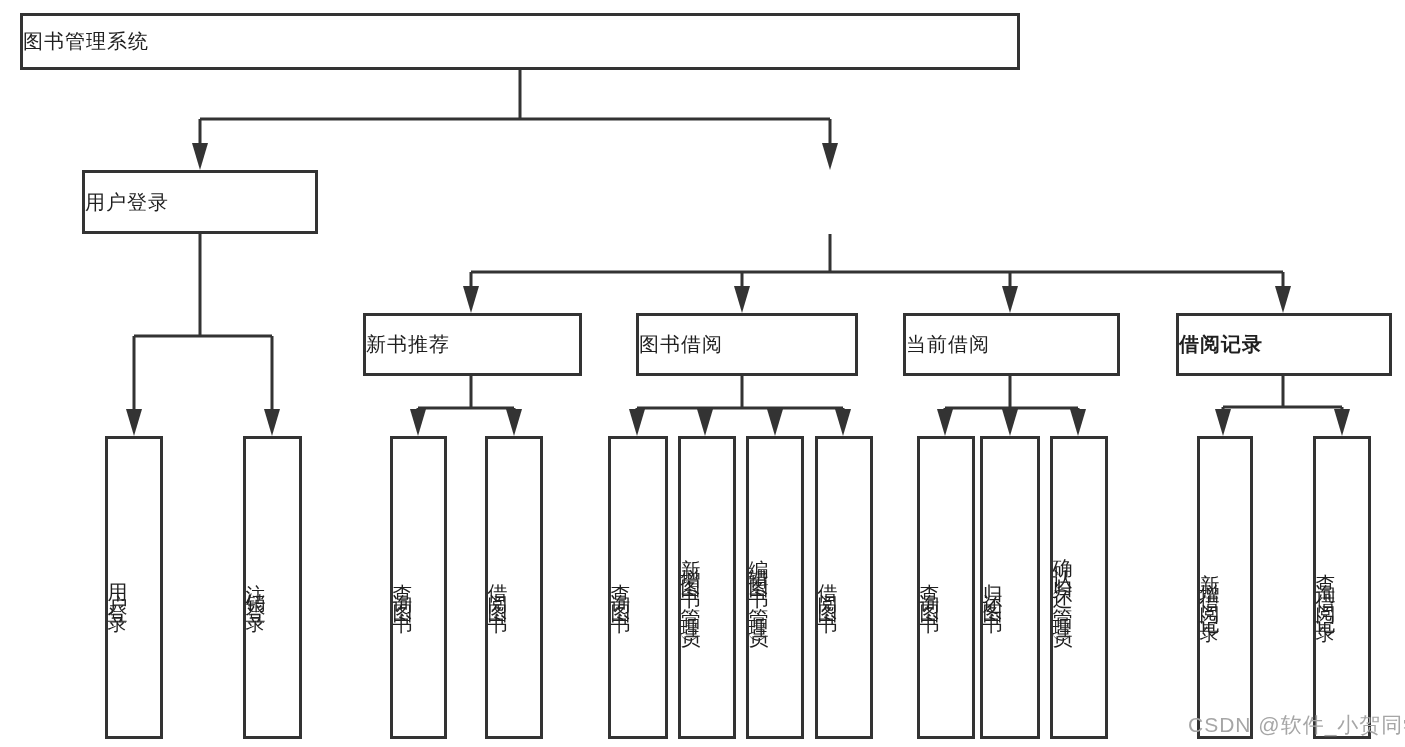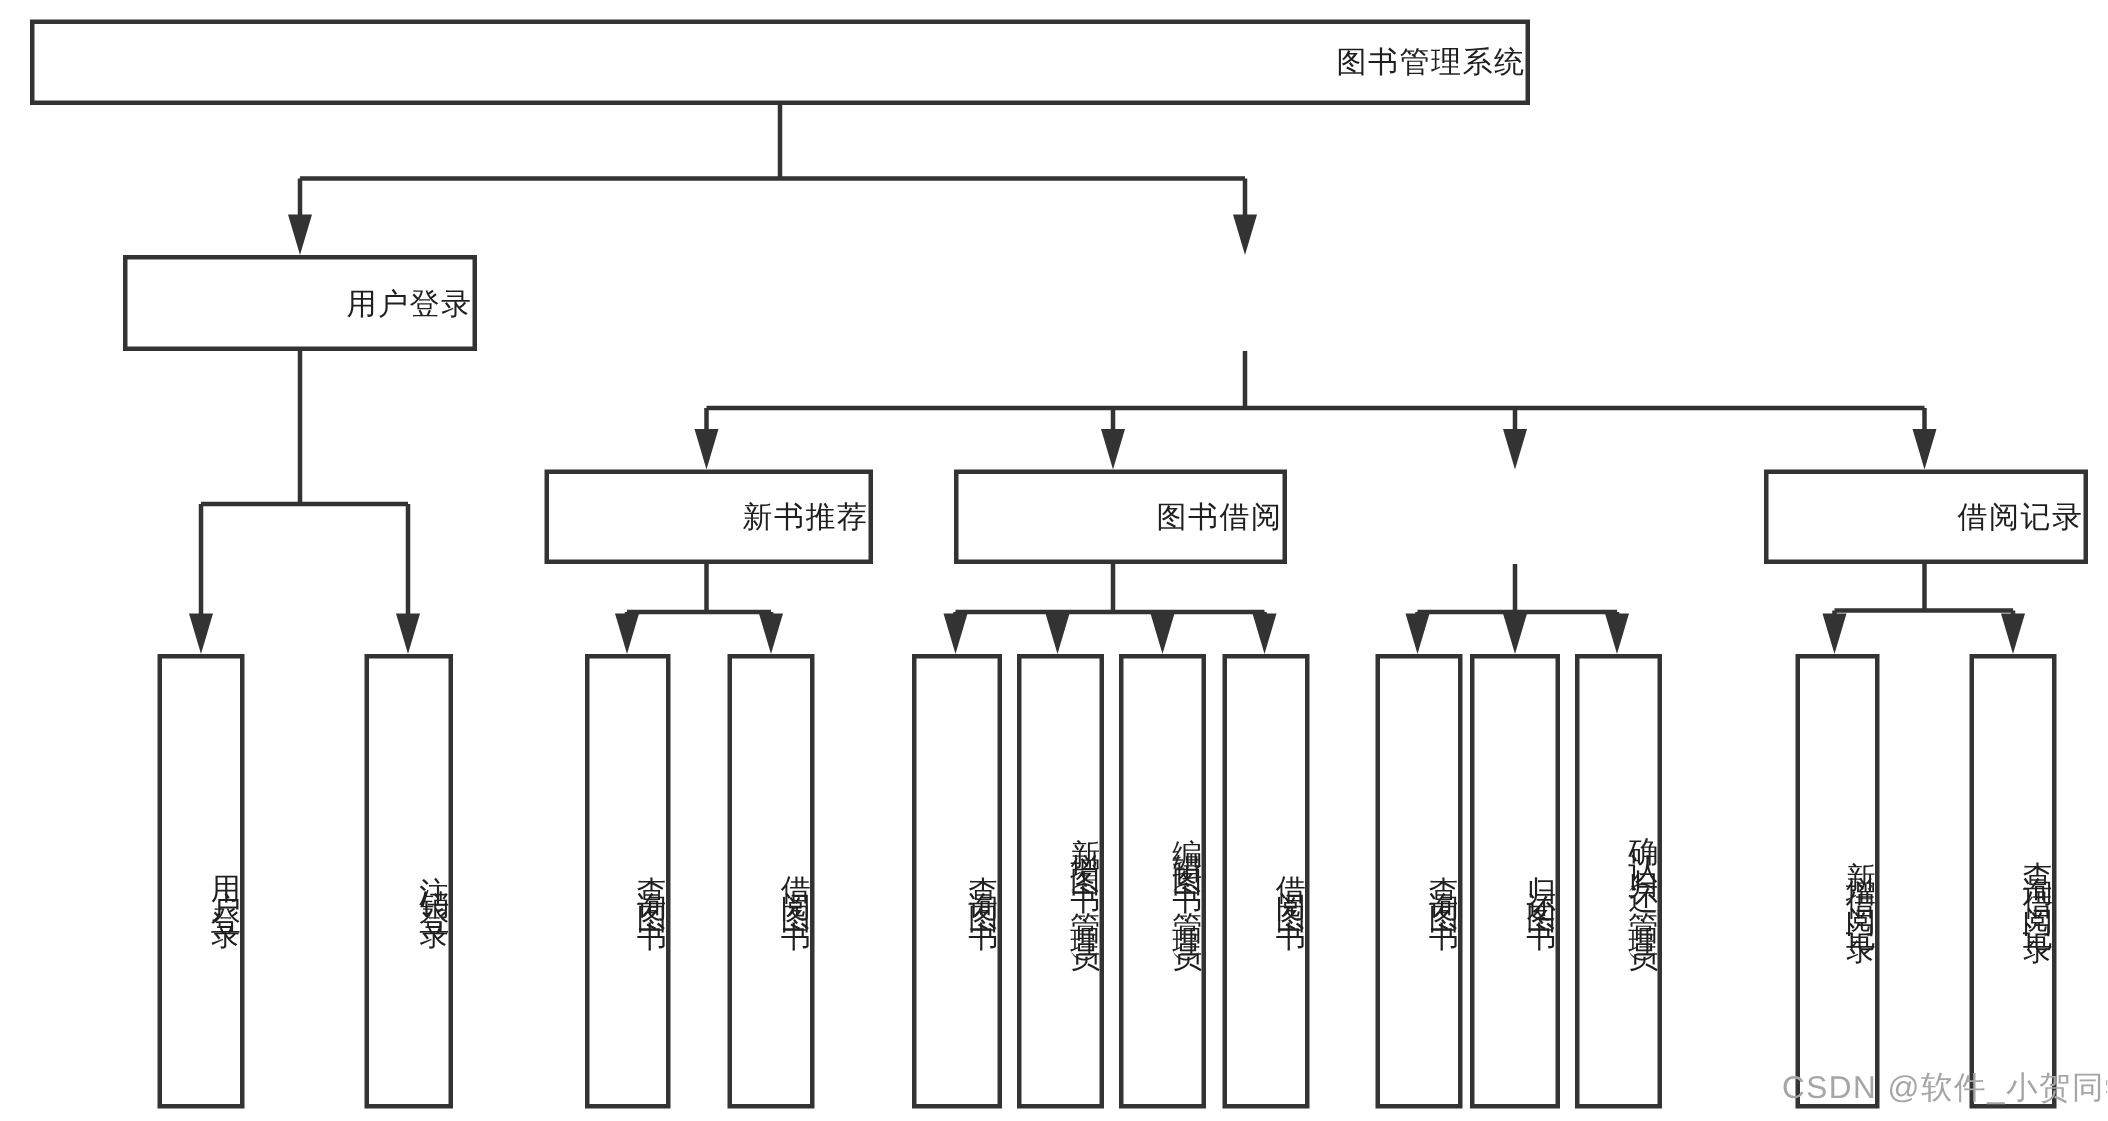--- a/index.html
+++ b/index.html
@@ -12,21 +12,21 @@
     overflow:hidden;
   }
   #wires { position:absolute; left:0; top:0; }
   .box {
     position:absolute;
     box-sizing:border-box;
     background:#ffffff;
     border:3px solid #333333;
     display:flex;
     align-items:center;
-    justify-content:flex-end;
+    justify-content:flex-start;
     font-size:20px;
     letter-spacing:1px;
     color:#1f1f1f;
     z-index:2;
   }
   .vbox { top:436px; height:303px; }
   .vtext {
     writing-mode:vertical-rl;
     text-orientation:mixed;
     letter-spacing:10px;
@@ -34,21 +34,21 @@
     line-height:1;
     white-space:nowrap;
   }
   
   #n-root   { left:20px;  top:13px;  width:1000px; height:57px; }
   #n-l2a    { left:82px;  top:170px; width:236px; height:64px; }
   #n-l2b    { left:712px; top:170px; width:236px; height:64px; }
   #n-l3a    { left:363px; top:313px; width:219px; height:63px; }
   #n-l3b    { left:636px; top:313px; width:222px; height:63px; }
   #n-l3c    { left:903px; top:313px; width:217px; height:63px; }
-  #n-l3d    { left:1176px;top:313px; width:216px; height:63px; }
+  #n-l3d    { left:1176px;top:313px; width:216px; height:63px;font-weight:bold; }
   #n-leaf1  { left:105px;  width:58px; }
   #n-leaf2  { left:243px;  width:59px; }
   #n-leaf3  { left:390px;  width:57px; }
   #n-leaf4  { left:485px;  width:58px; }
   #n-leaf5  { left:608px;  width:60px; }
   #n-leaf6  { left:678px;  width:58px; }
   #n-leaf7  { left:746px;  width:58px; }
   #n-leaf8  { left:815px;  width:58px; }
   #n-leaf9  { left:917px;  width:58px; }
   #n-leaf10 { left:980px;  width:60px; }
@@ -120,20 +120,23 @@
   <div class="box" id="n-l2a">
     <span>用户登录</span>
   </div>
 
   <div class="box" id="n-l3a">
     <span>新书推荐</span>
   </div>
   <div class="box" id="n-l3b">
     <span>图书借阅</span>
   </div>
+  <div class="box" id="n-l3c">
+    <span>当前借阅</span>
+  </div>
   <div class="box" id="n-l3d">
     <span>借阅记录</span>
   </div>
 
   <div class="box vbox" id="n-leaf1">
     <span class="vtext">用户登录</span>
   </div>
   <div class="box vbox" id="n-leaf2">
     <span class="vtext">注销登录</span>
   </div>

